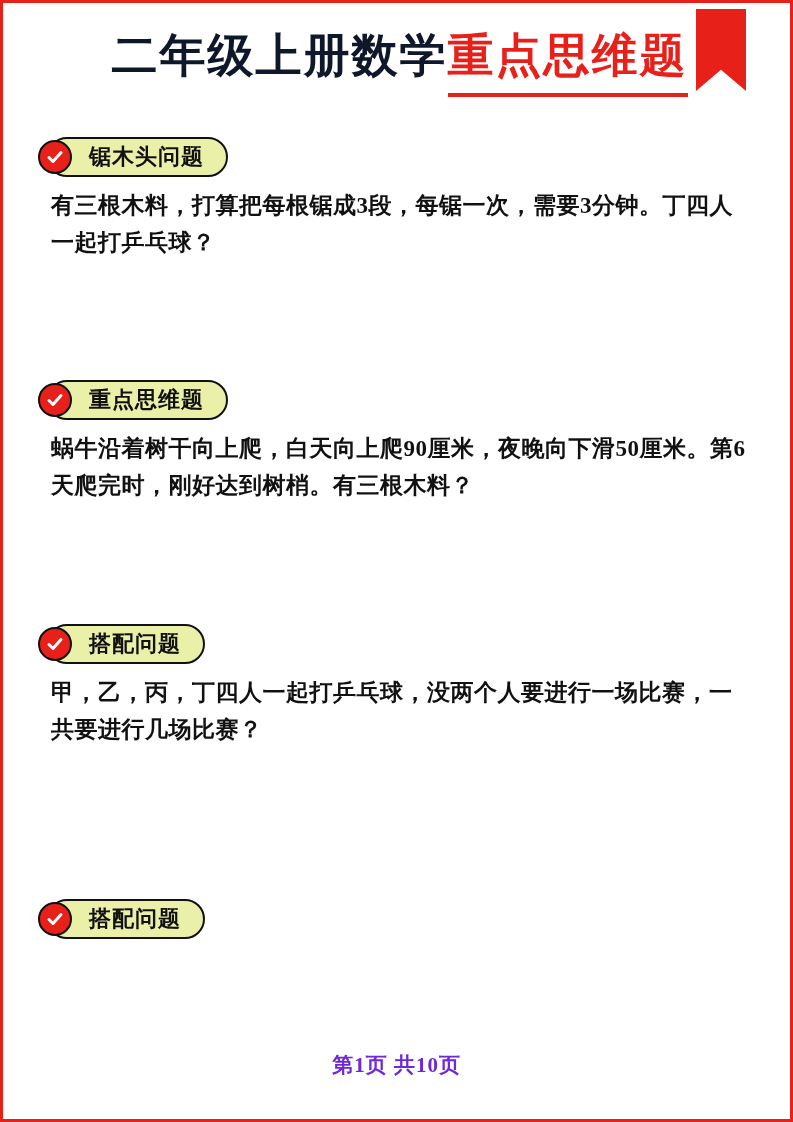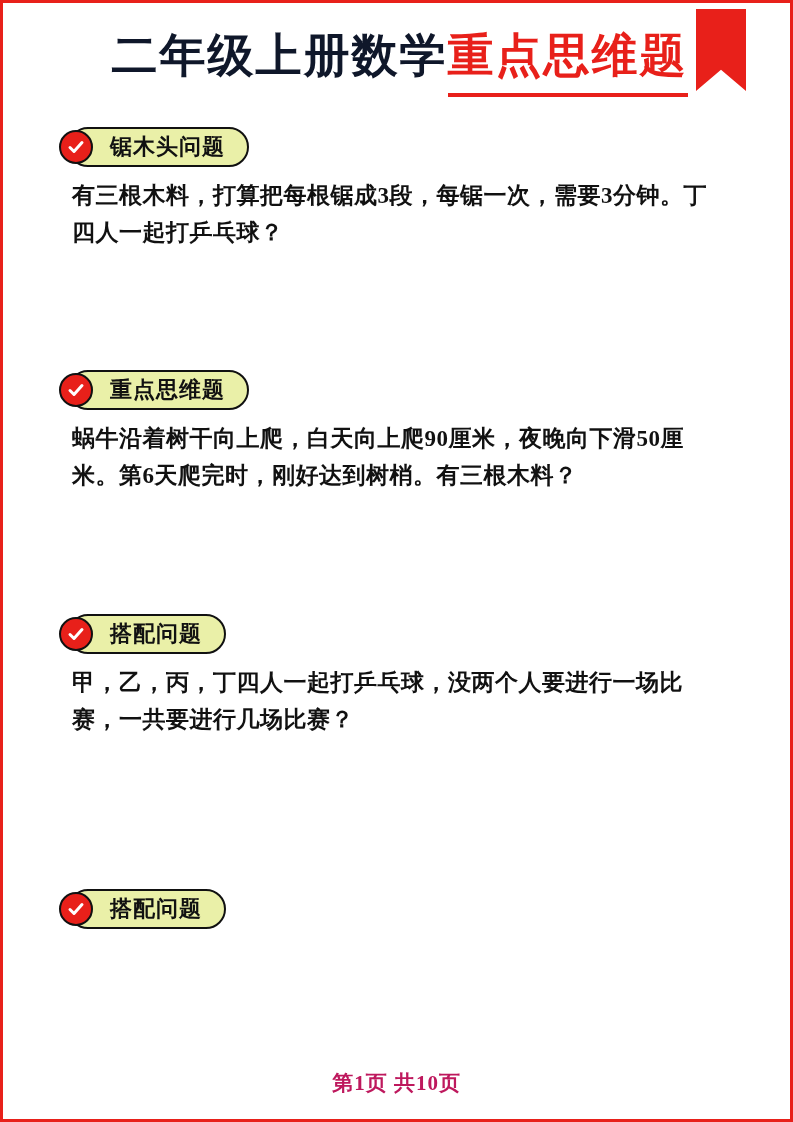--- a/index.html
+++ b/index.html
@@ -50,22 +50,22 @@
     position: absolute;
     top: -22px;
     right: 44px;
     width: 50px;
     height: 82px;
     background: #e8201a;
     clip-path: polygon(0 0, 100% 0, 100% 100%, 50% 74%, 0 100%);
   }
   
   .content {
-    padding: 0 65px;
-    margin-top: 14px;
+    padding: 0 44px;
+    margin-top: 24px;
   }
   .section {
     position: relative;
   }
   .tag-row {
     display: flex;
     align-items: center;
     margin-bottom: 10px;
   }
   .tag {
@@ -116,25 +116,25 @@
   }
   .sec-1 { margin-top: 0; }
   .sec-2 { margin-top: 118px; }
   .sec-3 { margin-top: 120px; }
   .sec-4 { margin-top: 150px; }
 
   .footer {
     position: absolute;
     left: 0;
     right: 0;
-    bottom: 22px;
+    bottom: 40px;
     text-align: center;
     font-size: 21px;
     font-weight: bold;
-    color: #be185d;
+    color: #6d28d9;
     letter-spacing: 1px;
   }
 </style>
 </head>
 <body>
 
 <div class="page">
 
   <div class="header">
     <div class="title">

